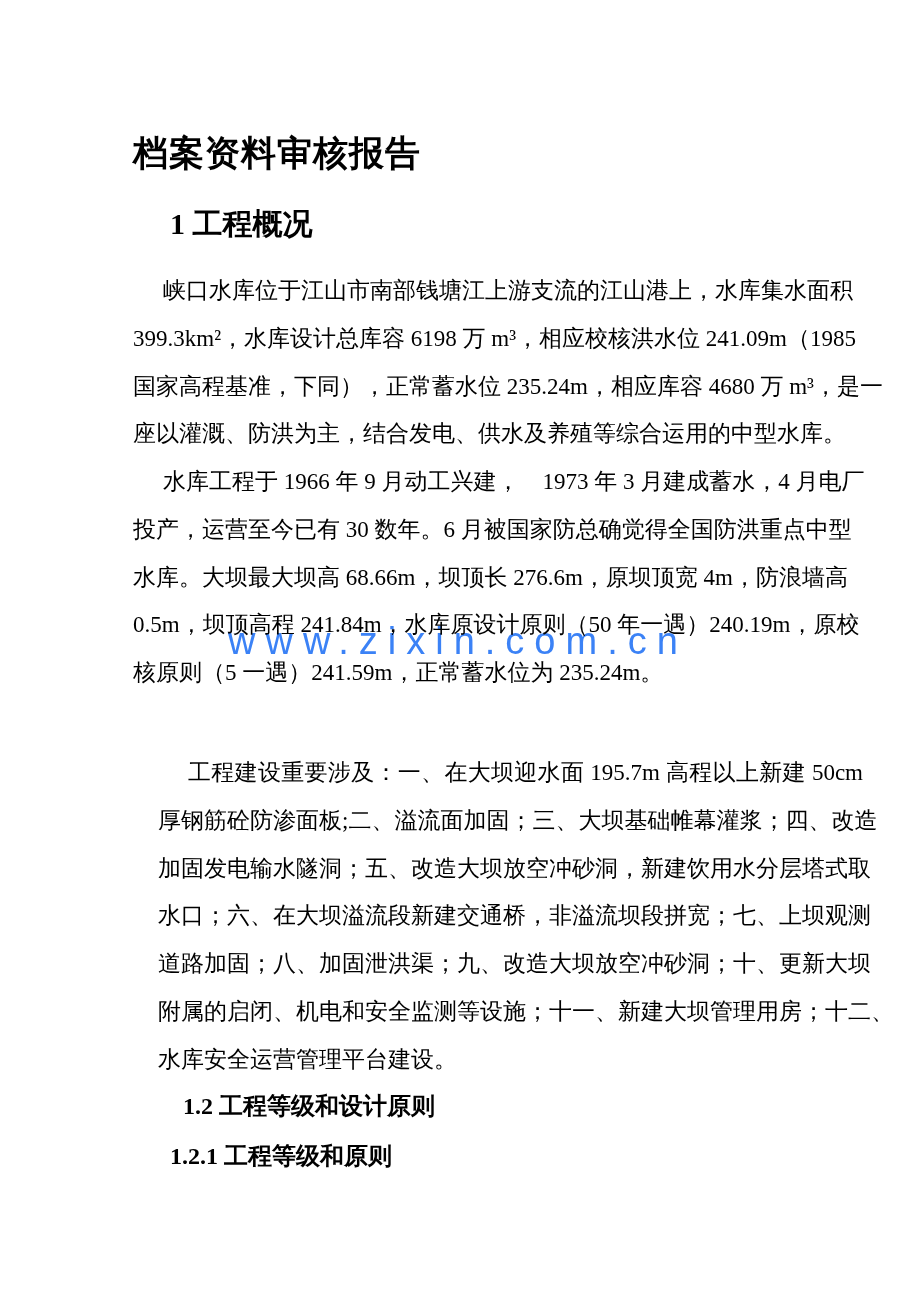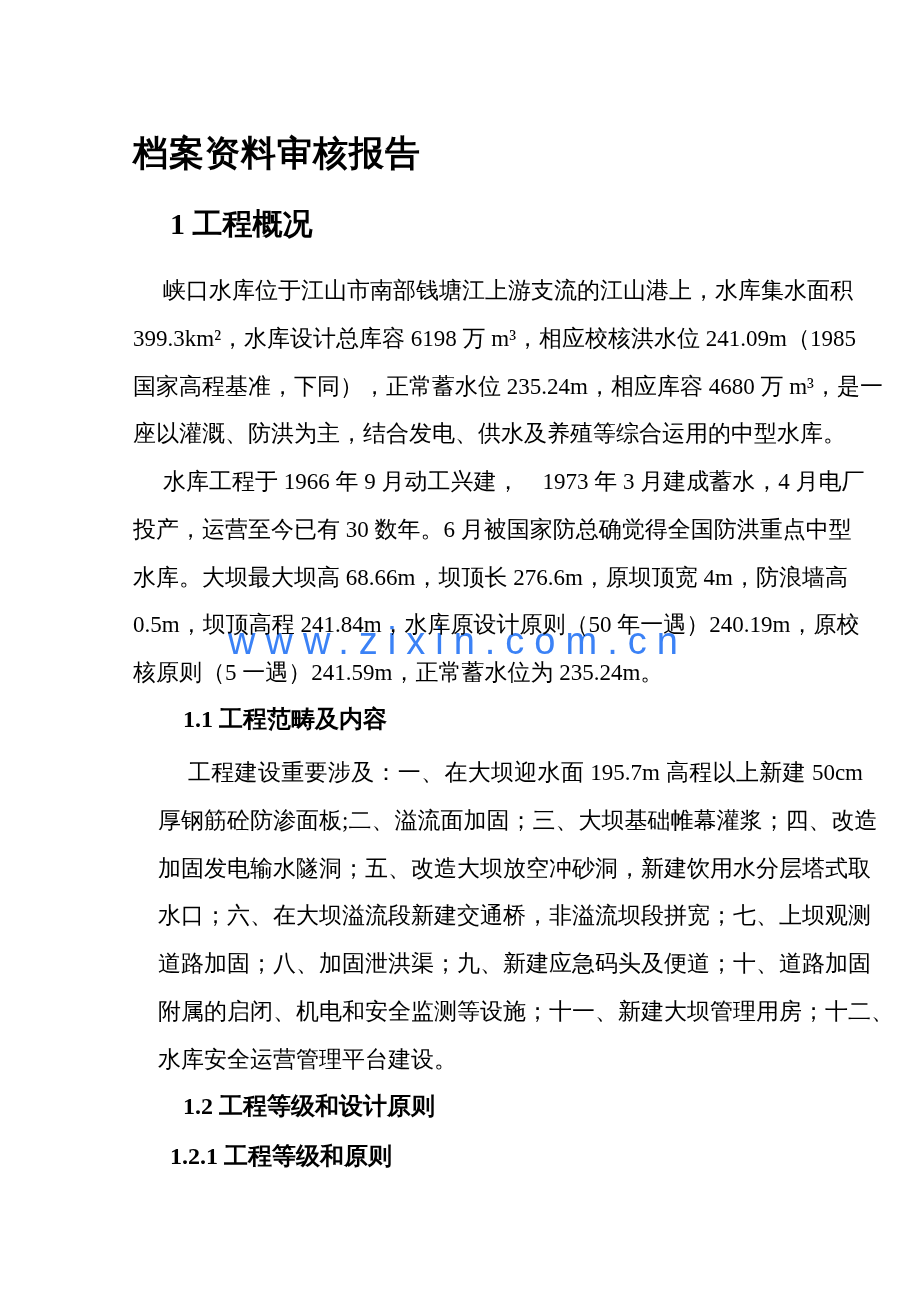--- a/index.html
+++ b/index.html
@@ -102,28 +102,27 @@
     </div>
 
     <div class="para p2">
       <div class="line first">水库工程于 1966 年 9 月动工兴建，　1973 年 3 月建成蓄水，4 月电厂</div>
       <div class="line">投产，运营至今已有 30 数年。6 月被国家防总确觉得全国防洪重点中型</div>
       <div class="line">水库。大坝最大坝高 68.66m，坝顶长 276.6m，原坝顶宽 4m，防浪墙高</div>
       <div class="line">0.5m，坝顶高程 241.84m，水库原设计原则（50 年一遇）240.19m，原校</div>
       <div class="line last">核原则（5 一遇）241.59m，正常蓄水位为 235.24m。</div>
     </div>
 
-    <div class="heading h2">1.1 工程范畴及内容</div>
 
     <div class="para p3">
       <div class="line first">工程建设重要涉及：一、在大坝迎水面 195.7m 高程以上新建 50cm</div>
       <div class="line">厚钢筋砼防渗面板;二、溢流面加固；三、大坝基础帷幕灌浆；四、改造</div>
       <div class="line">加固发电输水隧洞；五、改造大坝放空冲砂洞，新建饮用水分层塔式取</div>
       <div class="line">水口；六、在大坝溢流段新建交通桥，非溢流坝段拼宽；七、上坝观测</div>
-      <div class="line">道路加固；八、加固泄洪渠；九、新建应急码头及便道；十、道路加固</div>
+      <div class="line">道路加固；八、加固泄洪渠；九、改造大坝放空冲砂洞；十、更新大坝</div>
       <div class="line">附属的启闭、机电和安全监测等设施；十一、新建大坝管理用房；十二、</div>
       <div class="line last">水库安全运营管理平台建设。</div>
     </div>
 
     <div class="heading h3">1.2 工程等级和设计原则</div>
 
     <div class="heading h4">1.2.1 工程等级和原则</div>
 
   </div>
 </div>

